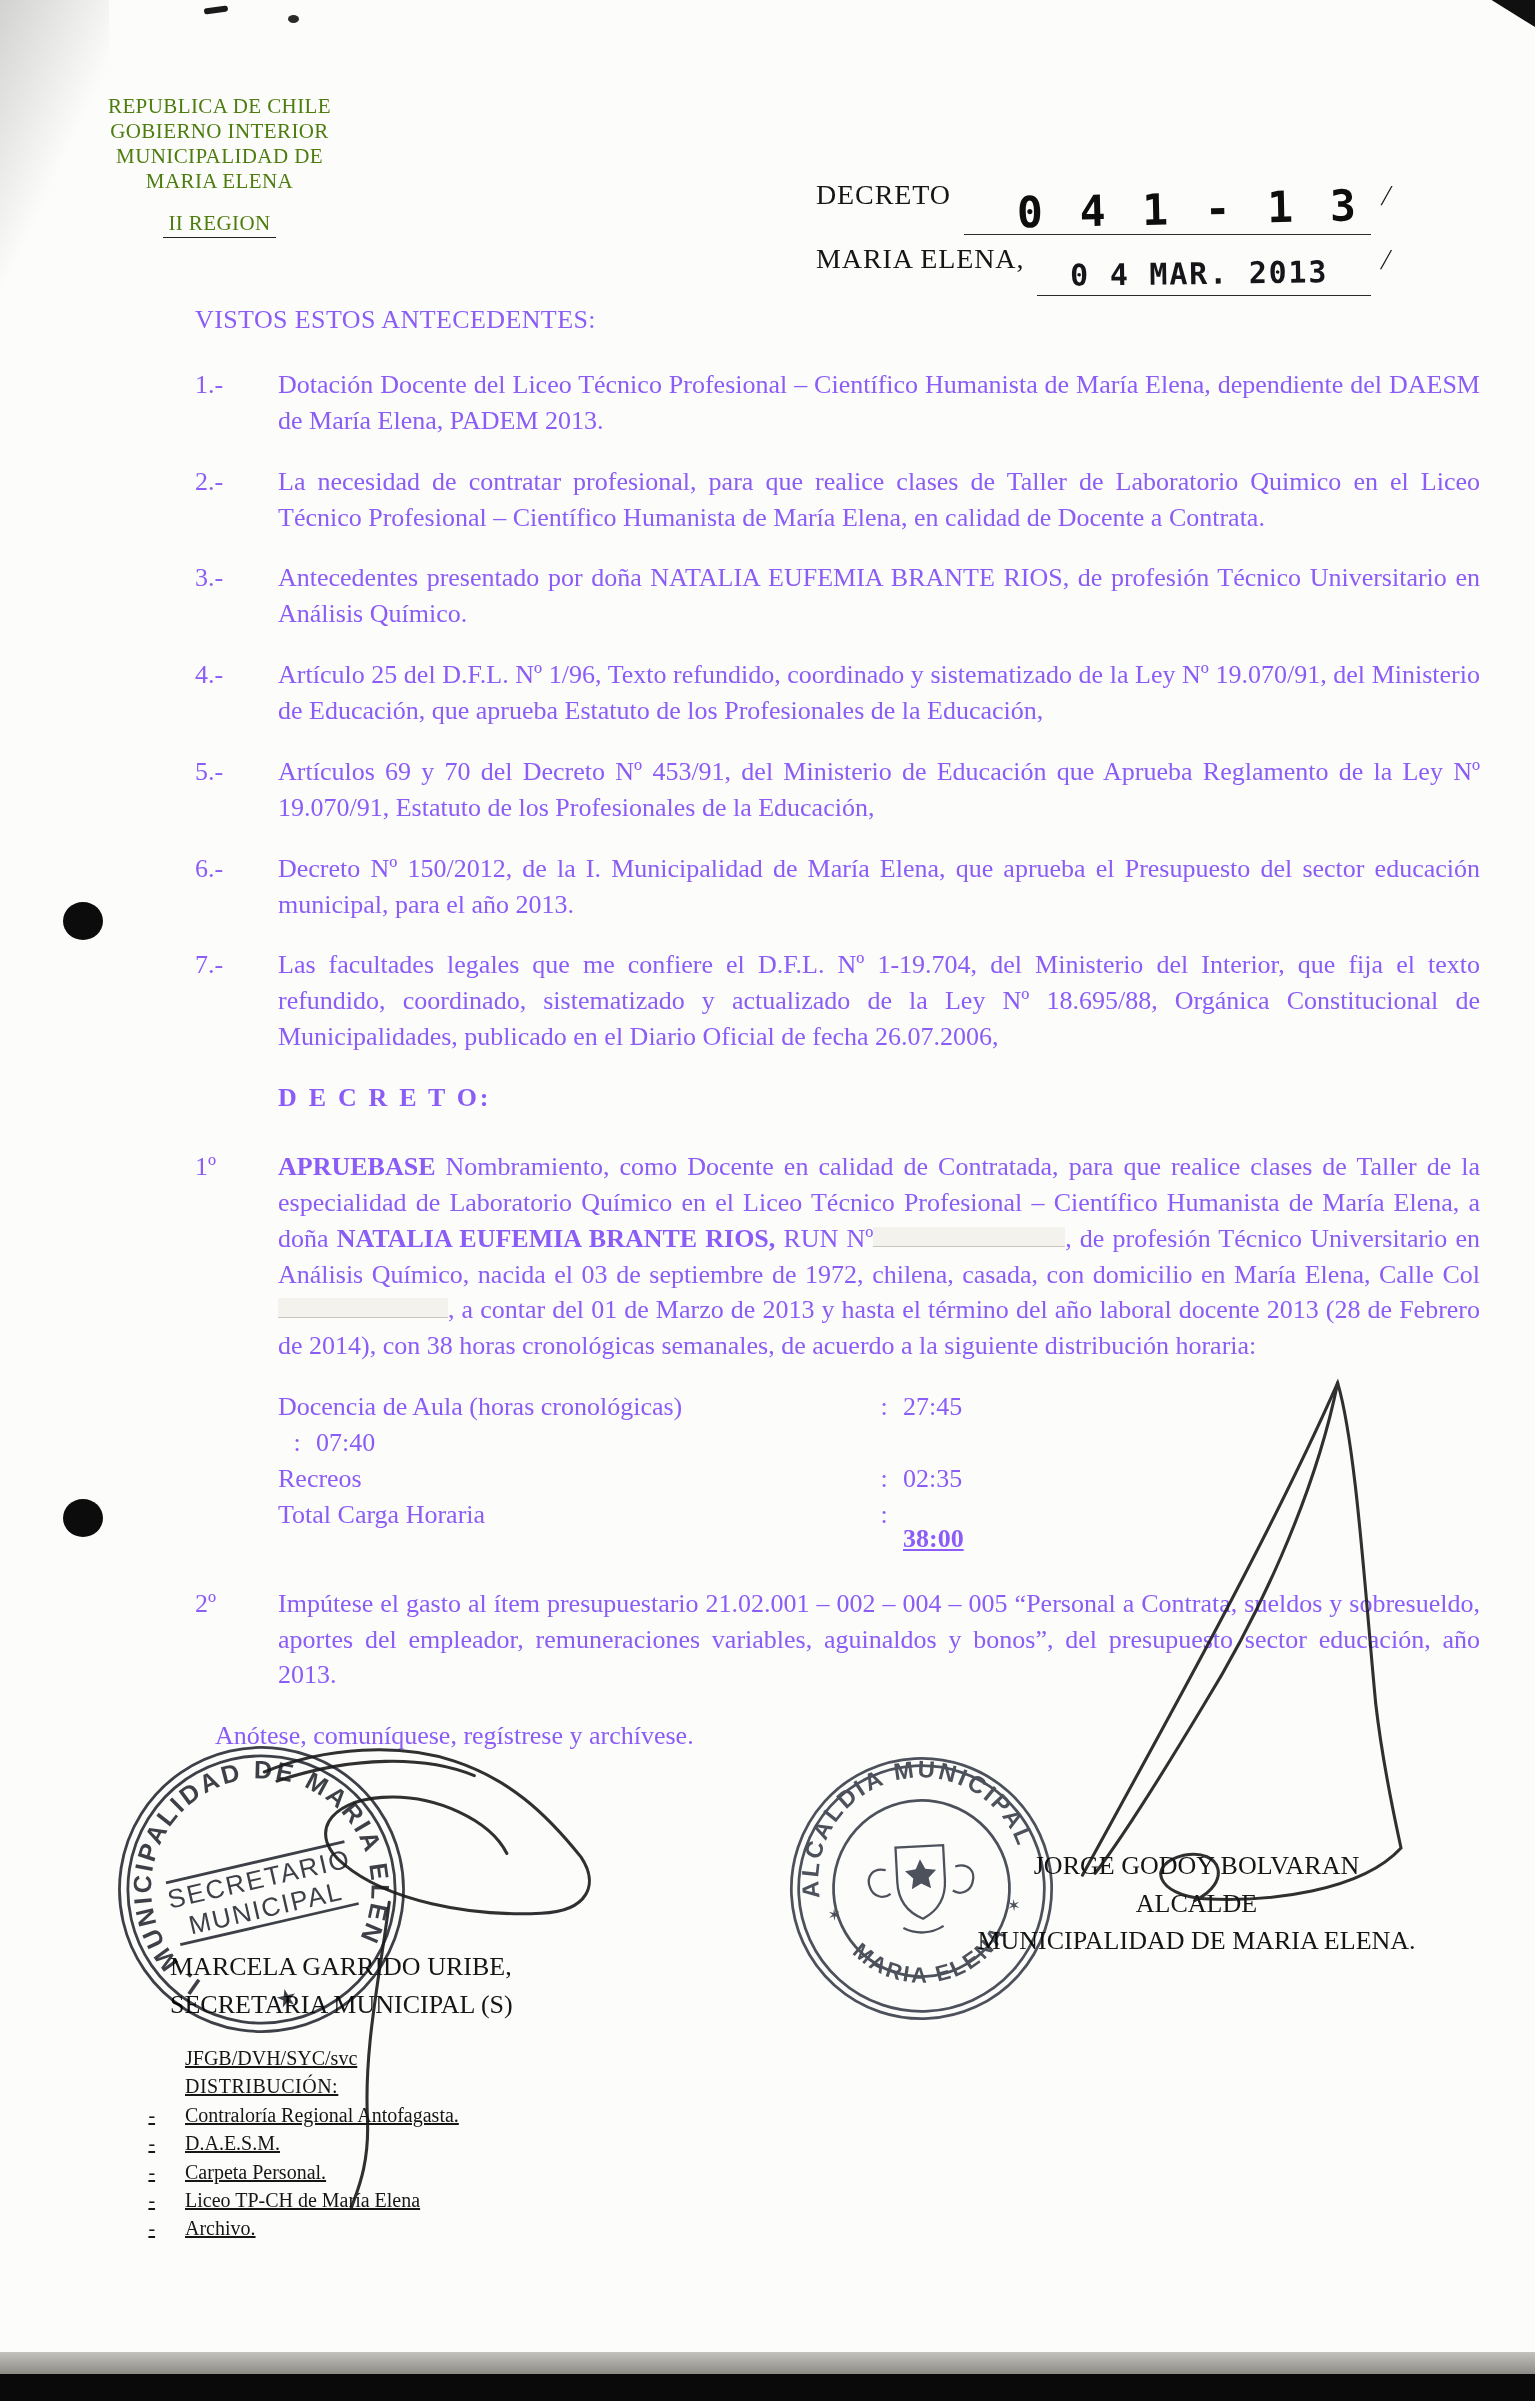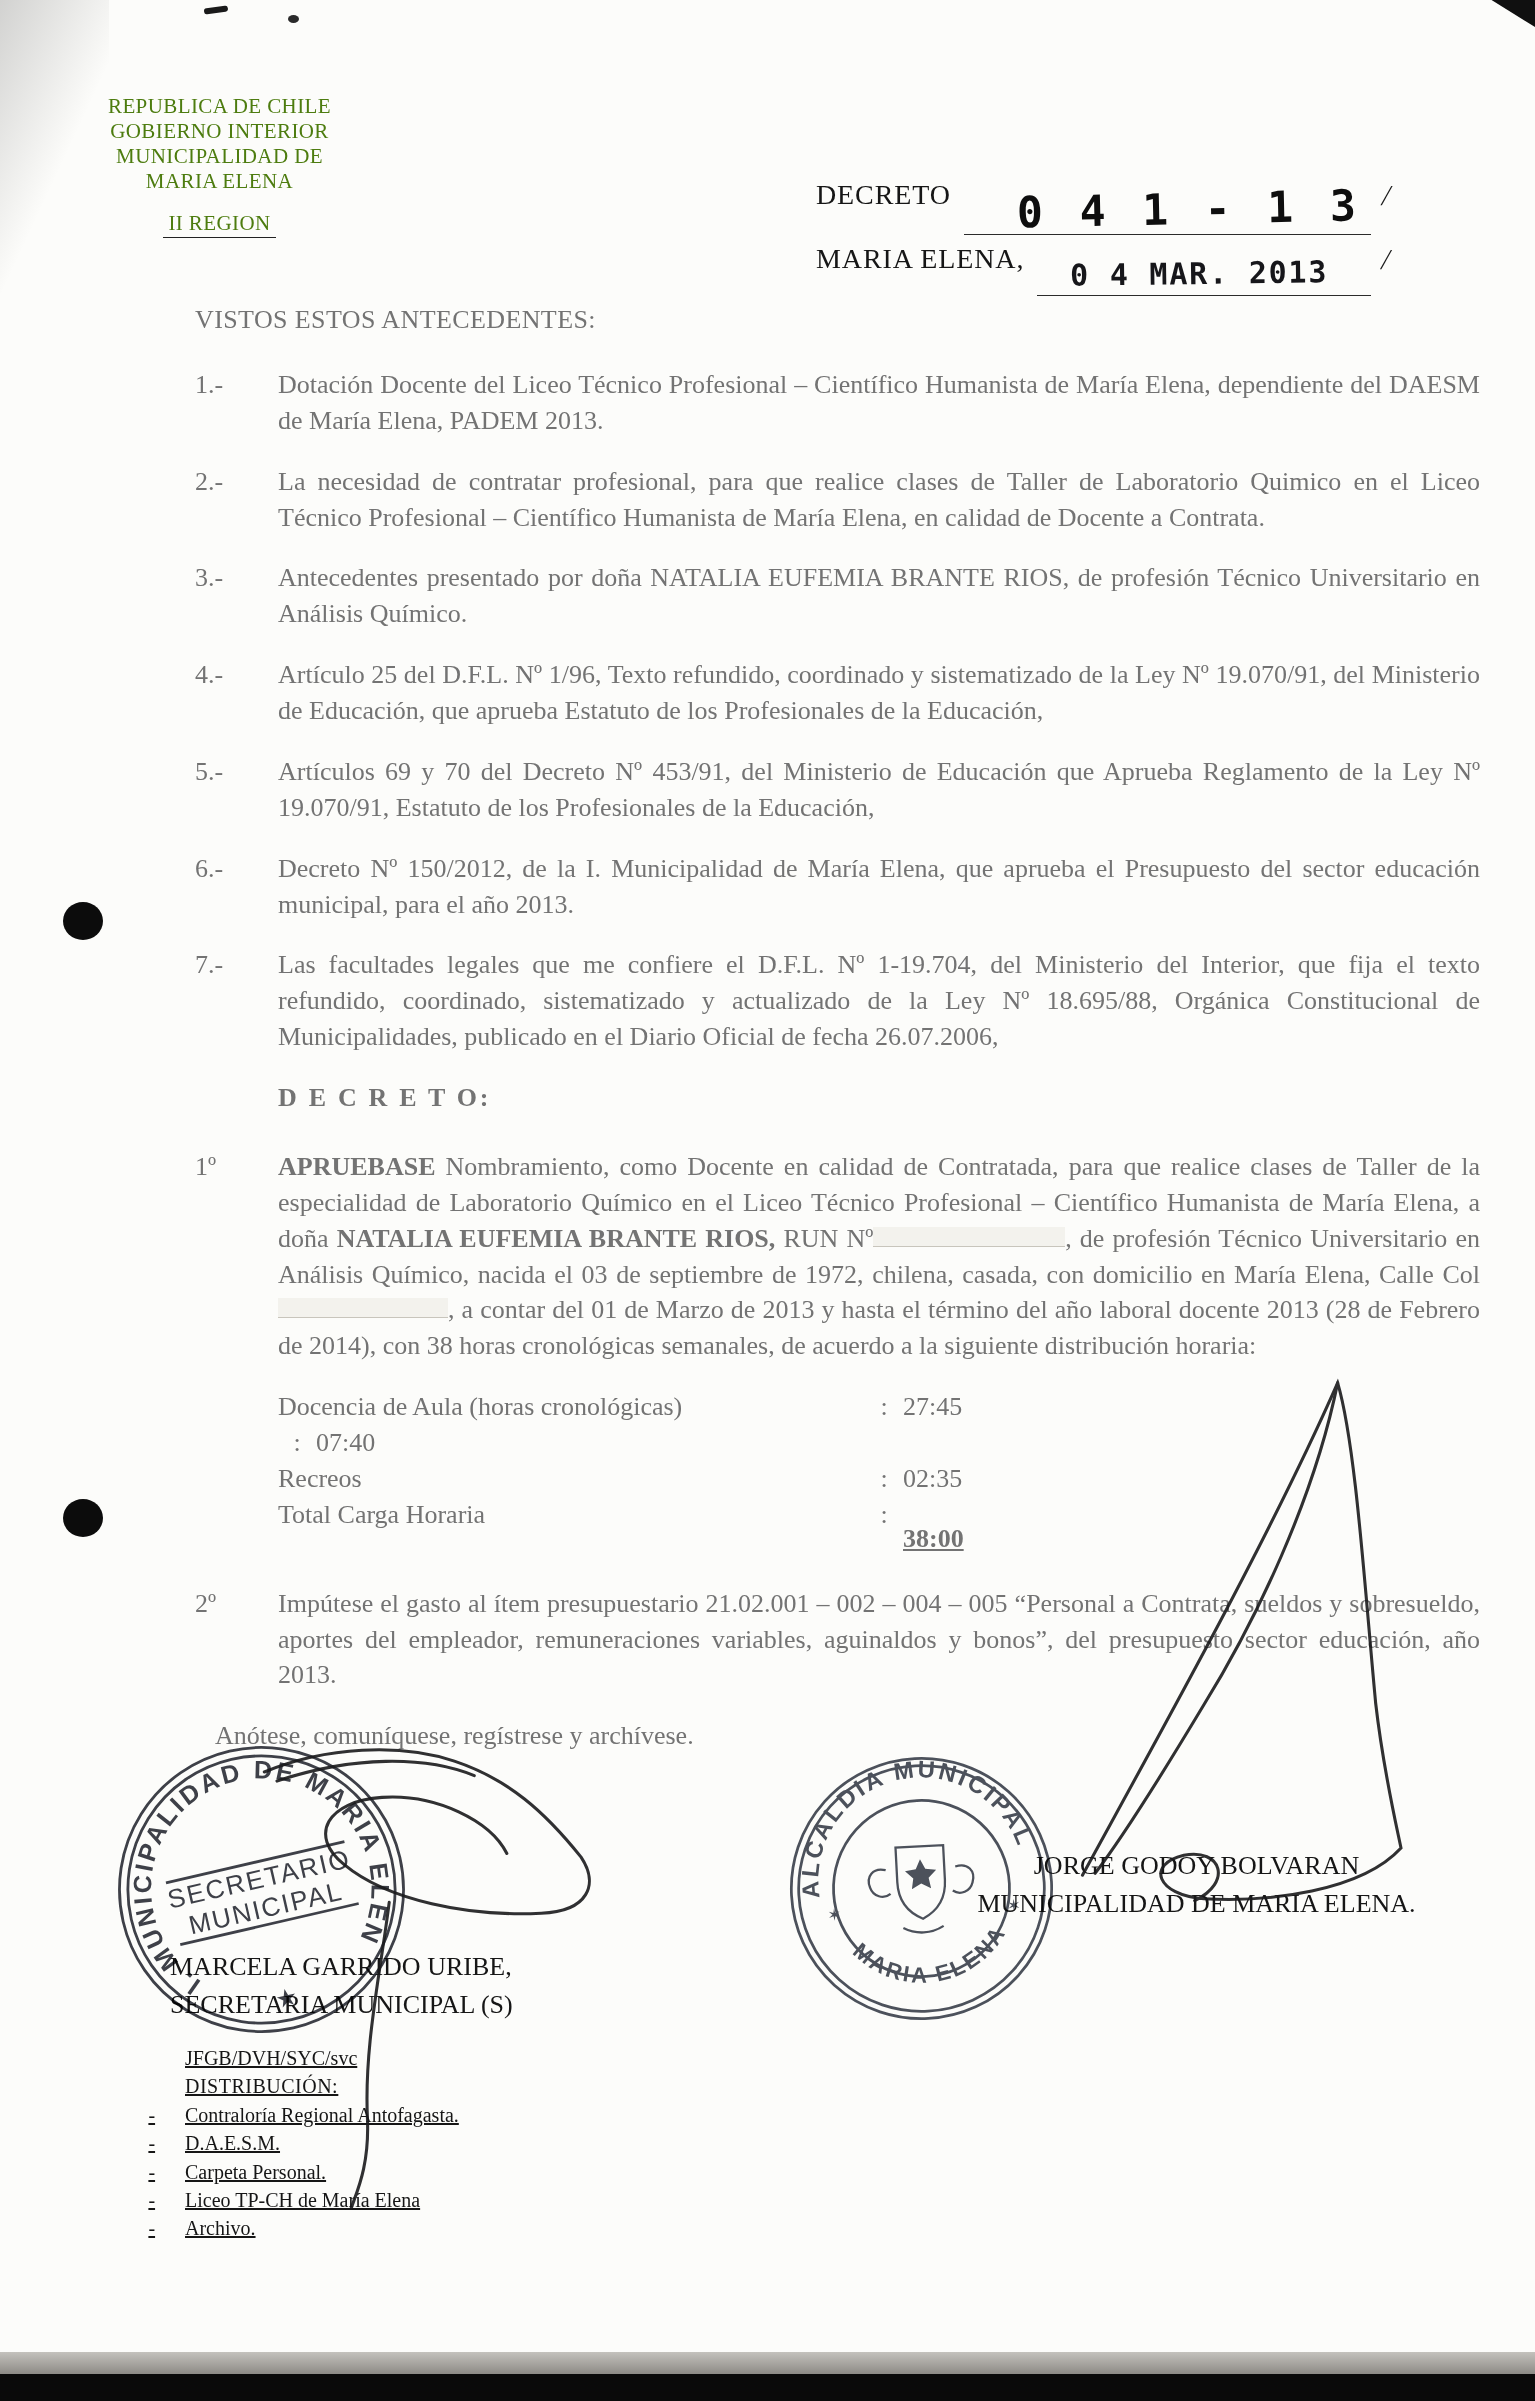--- a/index.html
+++ b/index.html
@@ -37,21 +37,21 @@
   .stamp-num { position:absolute; left:53px; bottom:0px;
     font-family:"DejaVu Sans Mono", monospace; font-weight:bold; font-size:43px;
     letter-spacing:5.4px; color:#0e0e0e; transform:rotate(-1.2deg); white-space:nowrap; }
   .stamp-date { position:absolute; left:33px; bottom:3.6px;
     font-family:"DejaVu Sans Mono", monospace; font-weight:bold; font-size:30px;
     letter-spacing:1.8px; color:#16161a; transform:rotate(-.8deg); white-space:nowrap; }
   .hdr-slash { font-size:29px; padding-left:9px; transform:skewX(-12deg); }
 
   
   .doc-col { position:absolute; left:195px; top:302px; width:1285px;
-    font-size:26px; line-height:1.38; color:#737373; }
+    font-size:26px; line-height:1.38; color:#8b5cf6; }
   .vistos { margin-bottom:29px; letter-spacing:0.4px; }
   .item { display:flex; margin-bottom:25px; }
   .item .num { width:83px; flex:none; }
   .item .body { flex:1; text-align:justify; }
   .b { font-weight:bold; }
   .decreto-heading { margin:7.2px 0 33px 83px; font-weight:bold; letter-spacing:2.7px; }
   .redact { display:inline-block; width:192px; height:20px; vertical-align:baseline;
     background:#f3f2ed; border-bottom:0.9px solid #c8c5bc; }
   .redact.r2 { width:170px; }
   .schedule { margin:1.8px 0 29px 83px; }
@@ -176,20 +176,21 @@
     <div class="item">
       <span class="num">2º</span>
       <span class="body">Impútese el gasto al ítem presupuestario 21.02.001 – 002 – 004 – 005 “Personal a Contrata, sueldos y sobresueldo, aportes del empleador, remuneraciones variables, aguinaldos y bonos”, del presupuesto sector educación, año 2013.</span>
     </div>
 
     <div class="closing">Anótese, comuníquese, regístrese y archívese.</div>
   </div>
 
   <div class="sig-right">
     <div>JORGE GODOY BOLVARAN</div>
+    <div>ALCALDE</div>
     <div>MUNICIPALIDAD DE MARIA ELENA.</div>
   </div>
   <div class="sig-left">
     <div>MARCELA GARRIDO URIBE,</div>
     <div>SECRETARIA MUNICIPAL (S)</div>
   </div>
 
   <div class="footer">
     <div class="initials">JFGB/DVH/SYC/svc</div>
     <div class="dist-label">DISTRIBUCIÓN:</div>

